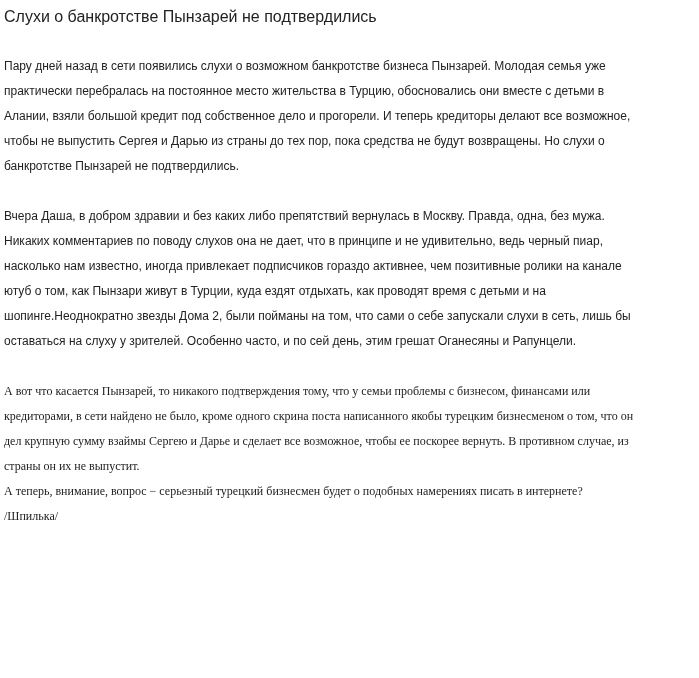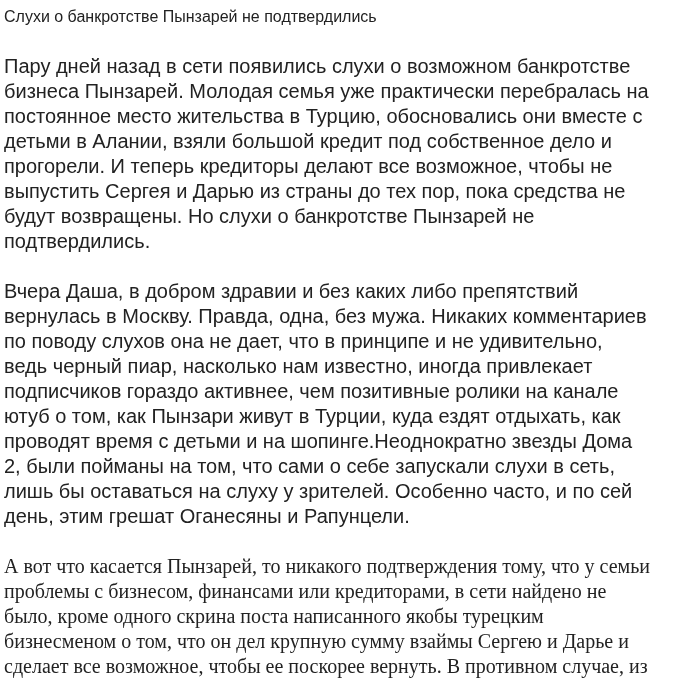--- a/index.html
+++ b/index.html
@@ -25,21 +25,21 @@
     font-size: 16px;
     line-height: 25px;
     color: #222222;
     margin: 0;
     white-space: nowrap;
   }
   .spacer {
     height: 25px;
   }
   .para {
-    font-size: 20px;
+    font-size: 12px;
     line-height: 25px;
     color: #222222;
     margin: 0;
     text-align: left;
     word-spacing: 0px;
   }
   .para.tight {
     white-space: pre-line;
     font-family: Liberation Serif, serif;
   }

